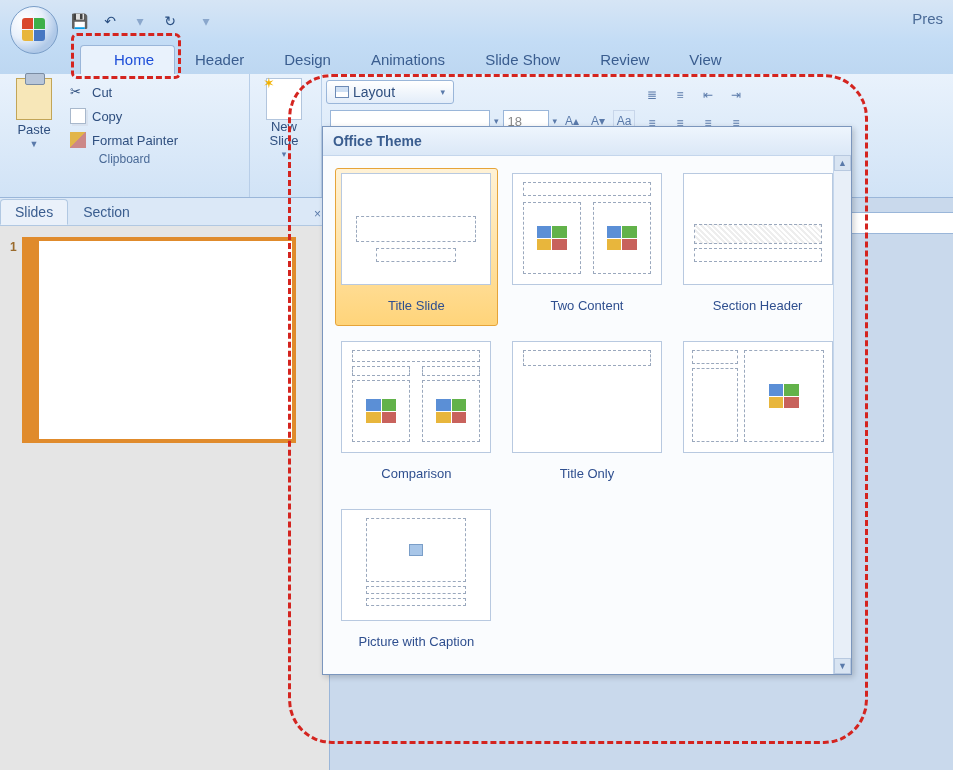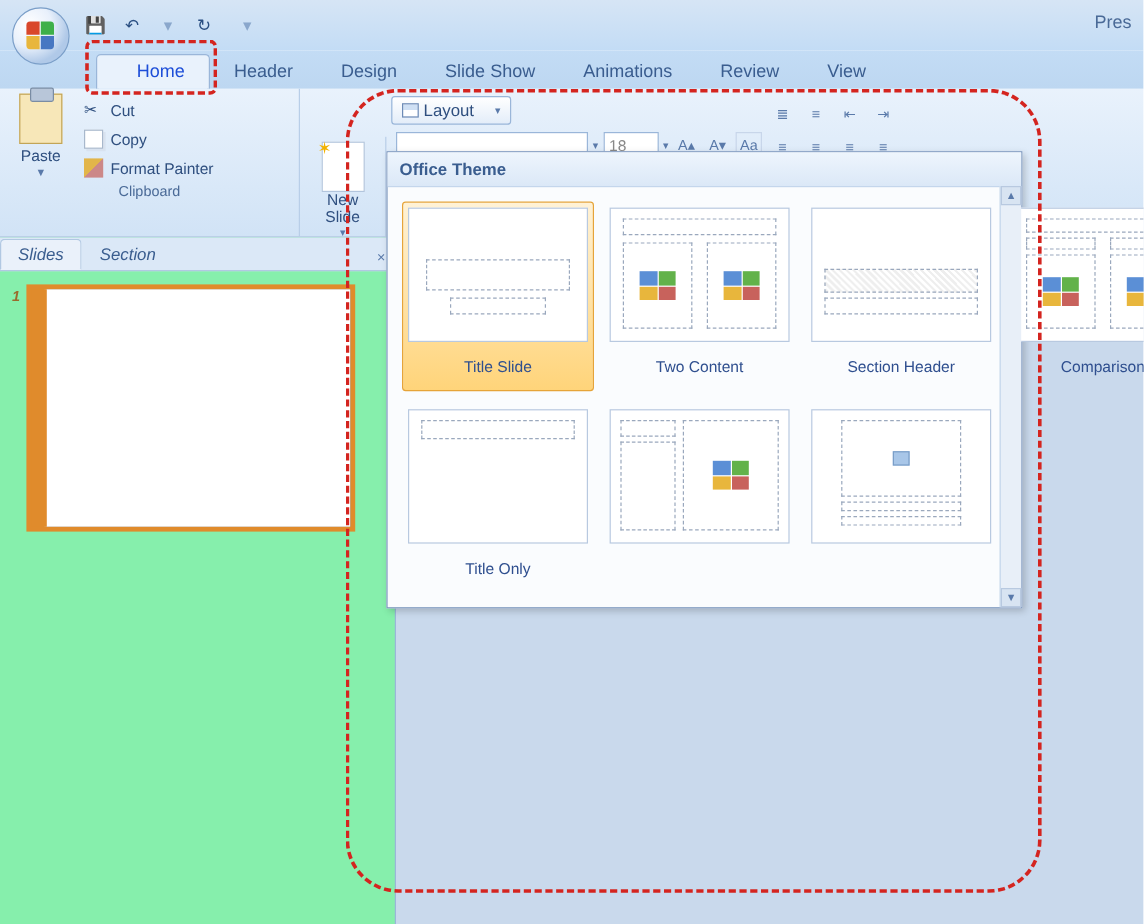--- a/index.html
+++ b/index.html
@@ -32,46 +32,46 @@
   .paste-ico::before{content:''; position:absolute; top:-6px; left:8px; width:18px; height:10px; background:#b8c6d9; border:1px solid #7a8ca3; border-radius:2px;}
   .clipboard-row{ display:flex; gap:6px;}
   .mini-col{display:flex; flex-direction:column; gap:4px; padding-top:4px;}
   .mini-btn{display:flex; align-items:center; gap:6px; font-size:13px; color:#2f4f7f; padding:2px 4px;}
   .mini-ico{width:16px;height:16px;display:inline-block;}
   .copy-ico{background:#fff; border:1px solid #a8b8cc; box-shadow:2px 2px 0 #d8e2ef;}
   .brush-ico{background:linear-gradient(135deg,#e2b54a 50%,#c88 50%);}
   .newslide-big{width:58px; display:flex; flex-direction:column; align-items:center;}
   .newslide-ico{width:36px;height:42px;background:#fff;border:1px solid #b2c5dd;position:relative;}
   .newslide-ico::before{content:'✶'; position:absolute; top:-4px; left:-4px; color:#f2b200; font-size:14px;}
-  .layout-btn{display:flex; align-items:center; gap:4px; background:linear-gradient(#fff,#e3edf9); border:1px solid #9ab6d9; border-radius:3px; padding:3px 8px; font-size:14px; color:#2f4f7f; margin:6px 0 0 4px; width:100px;}
+  .layout-btn{display:flex; align-items:center; gap:4px; background:linear-gradient(#fff,#e3edf9); border:1px solid #9ab6d9; border-radius:3px; padding:3px 8px; font-size:14px; color:#2f4f7f; margin:6px 0 0 4px; width:128px;}
   .layout-ico{width:14px;height:12px;border:1px solid #6d8bb6; background:linear-gradient(#cfe0f4 50%, #fff 50%);}
   .font-row { display:flex; align-items:center; gap:4px; padding:6px 0 0 8px;}
   .combo { background:#fff; border:1px solid #9ab6d9; height:22px; font-size:13px; color:#888; display:flex; align-items:center; padding:0 4px;}
   .combo.w1{width:160px;} .combo.w2{width:46px;}
   .tiny-btn{width:22px;height:22px;border:1px solid transparent;display:flex;align-items:center;justify-content:center;font-size:12px;color:#5a7aaa;}
   .para-block{display:flex; gap:32px; padding:10px 6px 0;}
   .para-row{display:flex; gap:6px;}
 
   
   .workspace { display:flex; height:calc(770px - 42px - 32px - 124px); }
-  .slidepanel { width:330px; background:#86efac; border-right:1px solid #9ab6d9;font-style:italic;}
+  .slidepanel { width:330px; background:#e5e5e5; border-right:1px solid #9ab6d9;}
   .panel-tabs{ display:flex; background:#dbe8f7; border-bottom:1px solid #b1c8e2; height:28px; align-items:flex-end;}
   .ptab{ padding:4px 14px; font-size:14px; color:#3a5d8f; border:1px solid transparent;}
   .ptab.active{ background:#eaf1fa; border:1px solid #b1c8e2; border-bottom:1px solid #eaf1fa; border-radius:4px 4px 0 0;}
   .thumb-wrap{ padding:14px 10px; display:flex; gap:8px;}
   .thumb-num{ font-size:12px; color:#9a6a2c; font-weight:bold;}
   .thumb{ width:268px; height:200px; background:#fff; border:1px solid #6f8db3;}
   .thumb.sel{ outline:4px solid #e08b2c; outline-offset:-1px; border-left:14px solid #e08b2c;}
   .editor{ flex:1; background:#c9d9ec; position:relative;}
   .editor::before{content:''; position:absolute; left:10px; top:14px; right:0; height:20px; background:#fff; border:1px solid #9ab6d9; border-right:none;}
 
   
   .gallery { position:absolute; left:322px; top:126px; width:530px; background:#fafcfe; border:1px solid #7b96bd; box-shadow:2px 2px 6px rgba(0,0,0,.2); z-index:40;}
   .gallery-hdr{ background:linear-gradient(#eef5fd,#dbe8f7); padding:6px 10px; font-size:14px; font-weight:bold; color:#3a5d8f; border-bottom:1px solid #c4d6ec; }
-  .gallery-grid{ display:grid; grid-template-columns: repeat(4, 1fr); gap:10px 8px; padding:12px; }
+  .gallery-grid{ display:grid; grid-template-columns: repeat(3, 1fr); gap:10px 8px; padding:12px; }
   .gitem{ display:flex; flex-direction:column; align-items:center; gap:4px; padding:4px; border:1px solid transparent; border-radius:3px;}
   .gitem.selected{ background:linear-gradient(#fff2d6,#ffd47a); border:1px solid #e6a439;}
   .gthumb{ width:150px; height:112px; background:#fff; border:1px solid #b8c9e0; position:relative; padding:8px;}
   .glabel{ font-size:13px; color:#2f4f8f; text-align:center; min-height:32px; display:flex; align-items:center;}
   .scrollbar{ position:absolute; right:0; top:28px; bottom:0; width:18px; background:#e8eff8; border-left:1px solid #c4d6ec;}
   .scroll-arr{height:16px; background:#d8e4f2; border:1px solid #b8c9e0; display:flex;align-items:center;justify-content:center;font-size:9px;color:#5a7aaa;}
 
   
   .ph{position:absolute; border:1px dashed #9aa8bd;}
   .content-ico{ width:30px; height:24px; display:grid; grid-template-columns:1fr 1fr; grid-template-rows:1fr 1fr; gap:1px;}
@@ -100,22 +100,22 @@
     <div class="qat-btn">↻</div>
     <div class="qat-btn" style="color:#8aa7cc;margin-left:6px;">▾</div>
   </div>
   <div class="doc-title">Pres</div>
 </div>
 
 <div class="tabstrip">
   <div class="tab active">Home</div>
   <div class="tab">Header</div>
   <div class="tab">Design</div>
+  <div class="tab">Animations</div>
   <div class="tab">Slide Show</div>
-  <div class="tab">Animations</div>
   <div class="tab">Review</div>
   <div class="tab">View</div>
 </div>
 
 <div class="ribbon">
   <div class="group" style="width:250px;">
     <div class="clipboard-row">
       <div class="paste-big">
         <div class="paste-ico"></div>
         <span style="font-size:13px;color:#2f4f7f;">Paste</span>
@@ -132,21 +132,21 @@
         </div>
         <div class="mini-btn">
           <span class="mini-ico brush-ico"></span>
           <span>Format Painter</span>
         </div>
       </div>
     </div>
     <div class="group-label">Clipboard</div>
   </div>
 
-  <div class="group" style="width:72px; align-items:center;margin-top:40px;">
+  <div class="group" style="width:72px; align-items:flex-end;">
     <div class="newslide-big">
       <div class="newslide-ico"></div>
       <span style="font-size:13px;color:#2f4f7f; text-align:center; line-height:1.1;">New<br>Slide</span>
       <span style="font-size:9px;color:#5a7aaa;">▾</span>
     </div>
   </div>
 
   <div style="display:flex; flex-direction:column;">
     <div class="layout-btn">
       <span class="layout-ico"></span>
@@ -302,20 +302,21 @@
     </div>
 
     <div class="gitem">
       <div class="gthumb">
         <div class="ph" style="left:24px; top:8px; right:24px; height:64px; display:flex;align-items:center;justify-content:center;">
             <span style="width:14px;height:12px;background:#a8c6e8;border:1px solid #7a9ec8;"></span>
           </div>
         <div class="ph" style="left:24px; top:76px; right:24px; height:8px;"></div>
         <div class="ph" style="left:24px; top:88px; right:24px; height:8px;"></div>
       </div>
+      <div class="glabel">Picture with Caption</div>
     </div>
 
   </div>
   <div class="scrollbar">
     <div class="scroll-arr">▲</div>
     <div style="position:absolute;bottom:0;left:0;right:0;">
         <div class="scroll-arr">▼</div>
       </div>
   </div>
 </div>

